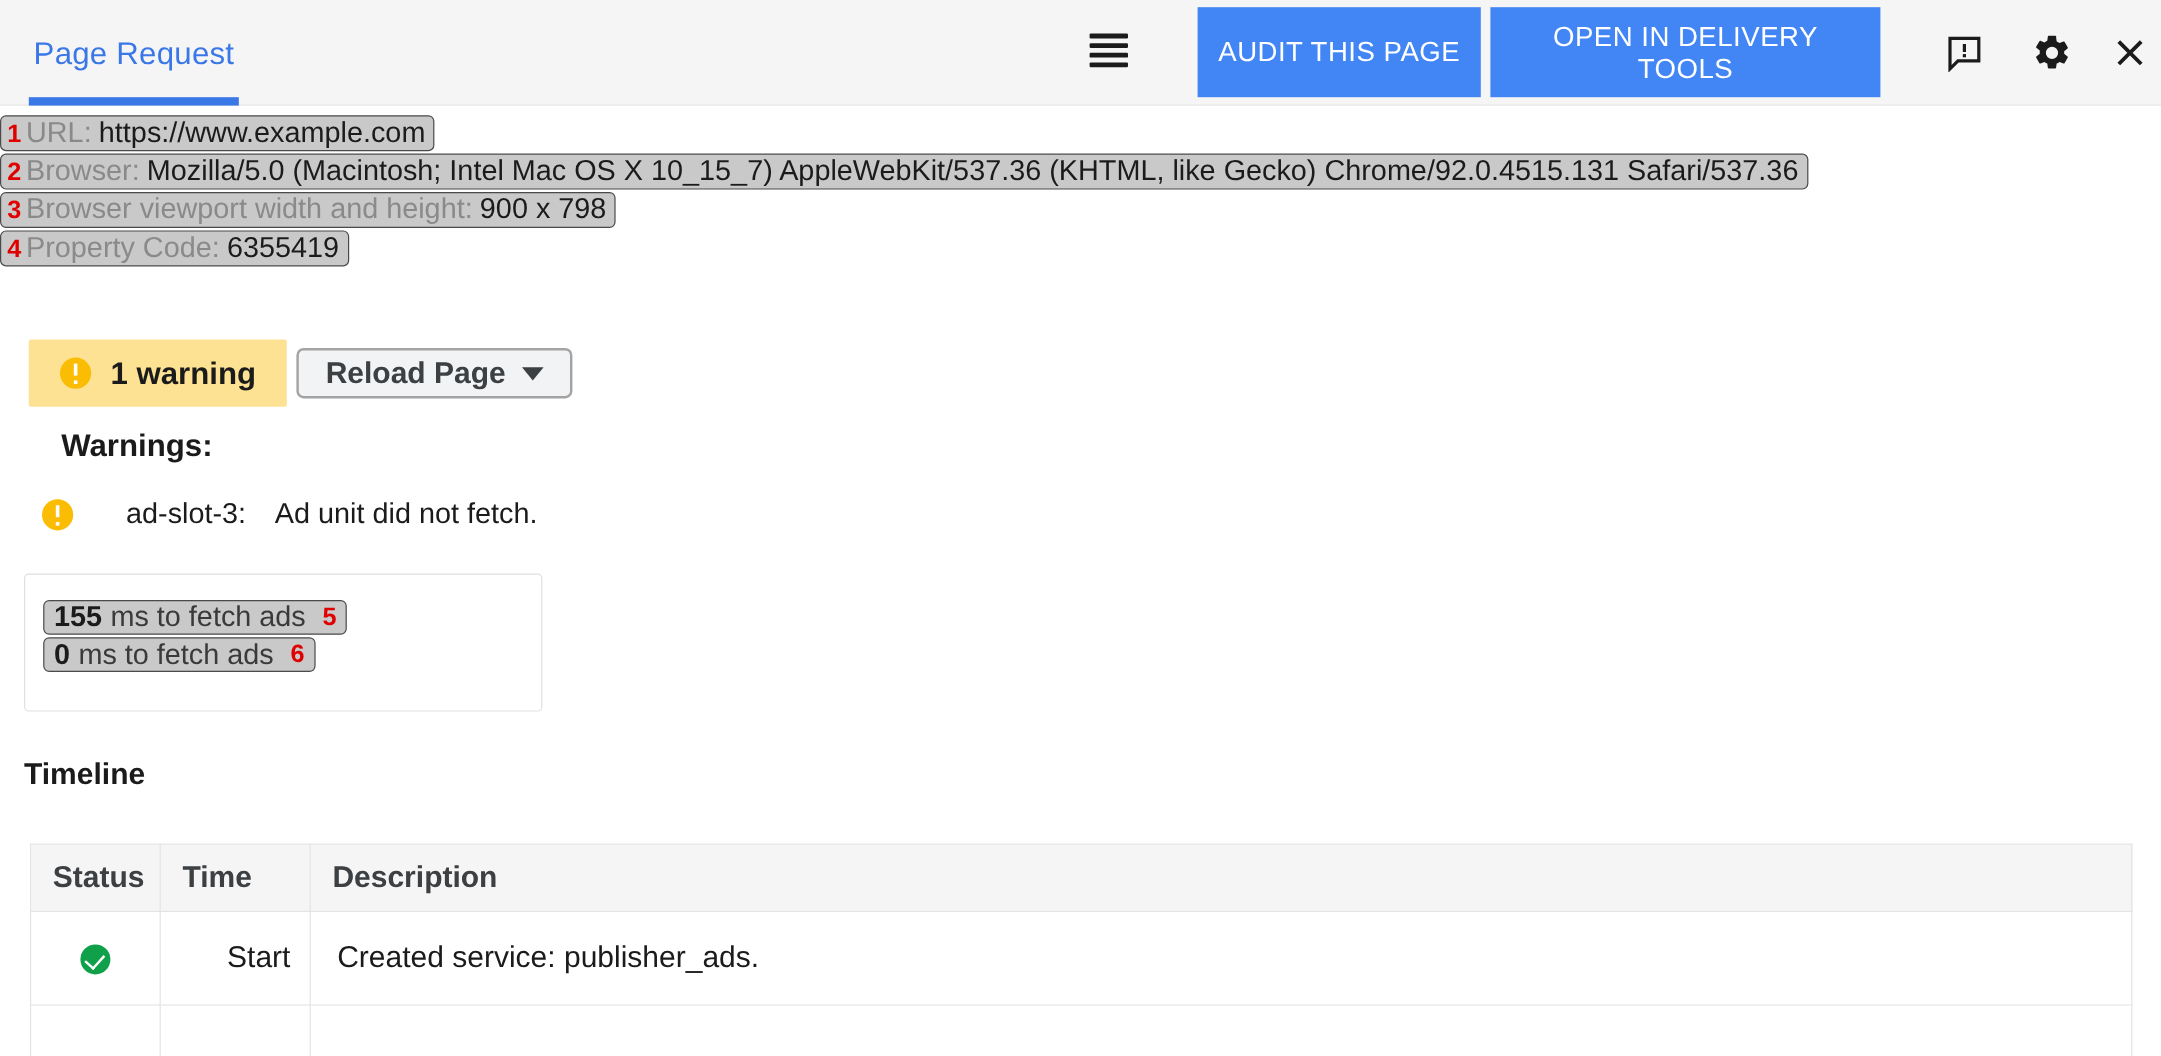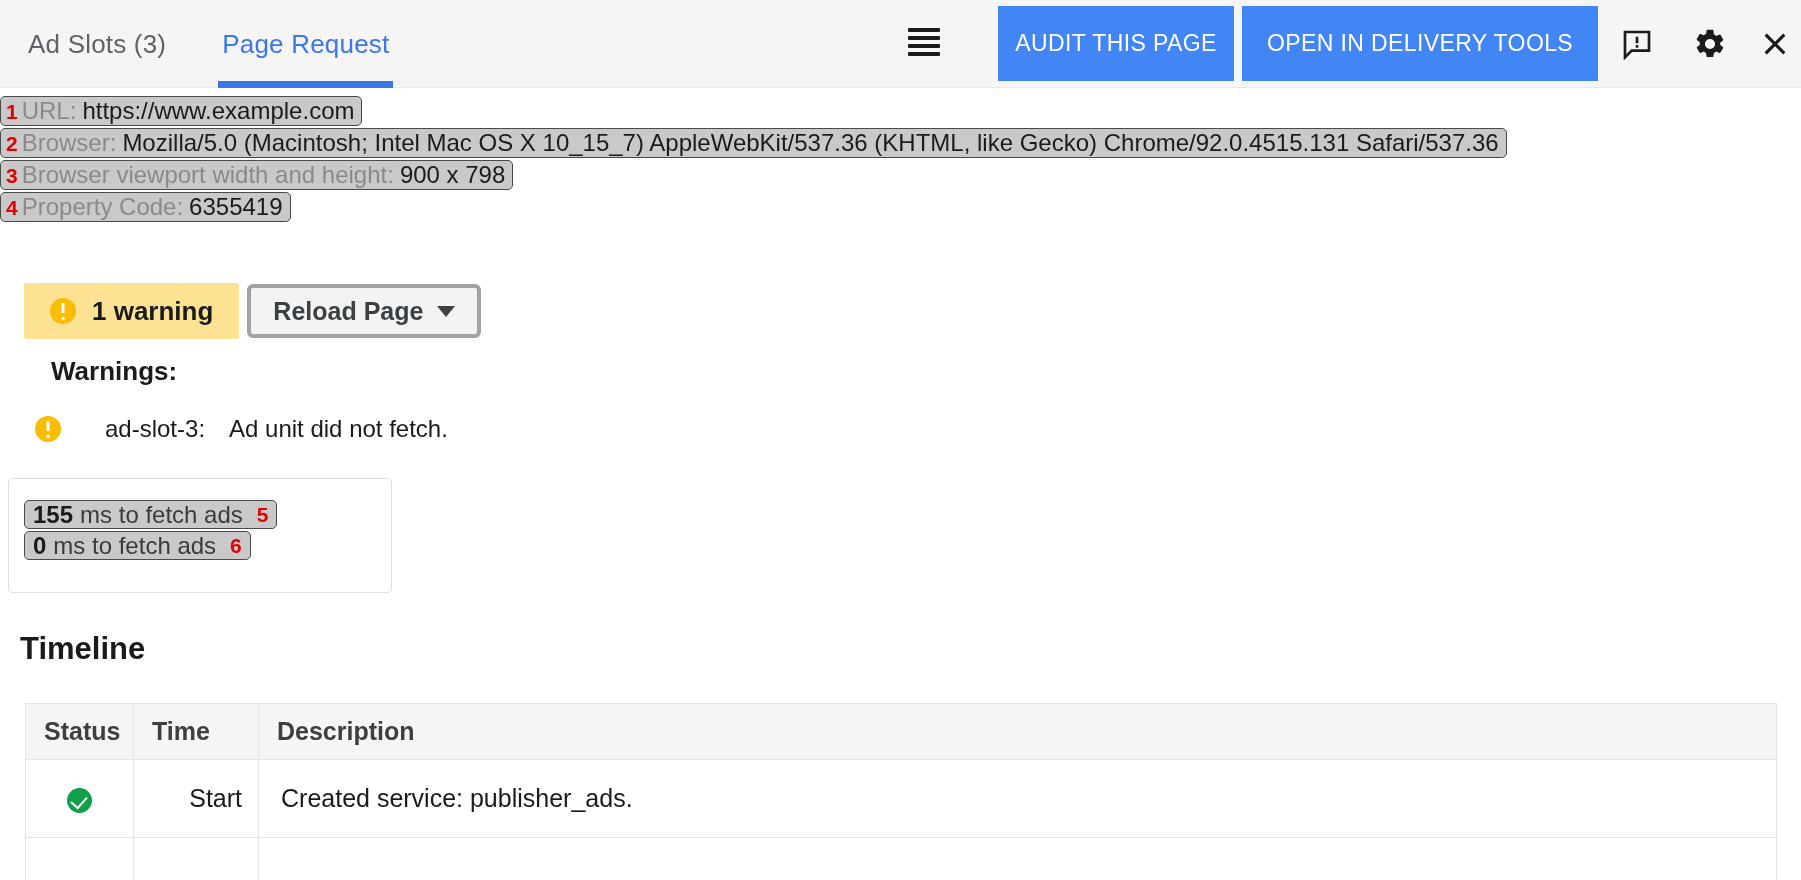--- a/index.html
+++ b/index.html
@@ -72,21 +72,21 @@
     letter-spacing: .4px;
     line-height: 1.15;
     text-align: center;
     cursor: pointer;
     padding: 0 14px;
     display: flex;
     align-items: center;
     justify-content: center;
   }
   #btn-audit { left: 998px; width: 236px; height: 75px; }
-  #btn-delivery { left: 1242px; width: 356px; height: 75px; }
+  #btn-delivery { left: 1242px; width: 325px; height: 75px; }
 
   .hicon {
     position: absolute;
     top: 24px;
     width: 40px; height: 40px;
     cursor: pointer;
     display: flex;
     align-items: center;
     justify-content: center;
   }
@@ -150,23 +150,23 @@
     height: 56px;
     border-radius: 2px;
   }
   .warn-chip .wtext {
     font-size: 26px;
     font-weight: bold;
     color: #1b1b1b;
   }
   .reload-btn {
     background: #f1f3f4;
-    border: 4px solid #a3a3a3;
+    border: 2px solid #a3a3a3;
     border-radius: 6px;
-    height: 54px;
+    height: 42px;
     padding: 0 22px;
     display: flex;
     align-items: center;
     gap: 14px;
     font-size: 25px;
     font-weight: bold;
     color: #3c4043;
     font-family: "Liberation Sans", sans-serif;
     cursor: pointer;
   }
@@ -219,22 +219,22 @@
   .warn-item .wtxt {
     font-size: 24px;
     color: #1b1b1b;
     margin-left: 44px;
   }
   .warn-item .wslot { margin-right: 24px; }
 
   
   .timing-box {
     position: absolute;
-    left: 8px; top: 478px;
-    width: 384px; height: 115px;
+    left: 20px; top: 478px;
+    width: 432px; height: 115px;
     border: 1px solid #e0e0e0;
     border-radius: 4px;
   }
   .timing-line {
     position: absolute;
     display: inline-flex;
     align-items: center;
     background: #c9c9c9;
     border: 1px solid #4a4a4a;
     border-radius: 5px;
@@ -258,21 +258,21 @@
     font-size: 21px;
     font-weight: bold;
     color: #e00000;
     margin-left: 14px;
   }
 
   
   .timeline-title {
     position: absolute;
     left: 20px; top: 631px;
-    font-size: 31px;
+    font-size: 25px;
     font-weight: bold;
     color: #1b1b1b;
   }
   table.timeline {
     position: absolute;
     left: 25px; top: 703px;
     width: 1752px;
     border-collapse: collapse;
     table-layout: fixed;
   }
@@ -314,23 +314,20 @@
     transform: rotate(42deg);
   }
   tr.partial td { height: 30px; }
 </style>
 </head>
 <body>
 
 <div class="header">
 
   <div class="tabs">
-    <div class="tab">
-      <span>Ad Slots (3)</span>
-    </div>
     <div class="tab active">
       <span>Page Request</span>
     </div>
   </div>
 
   <div class="menu-icon">
     <i></i>
     <i></i>
     <i></i>
     <i></i>

